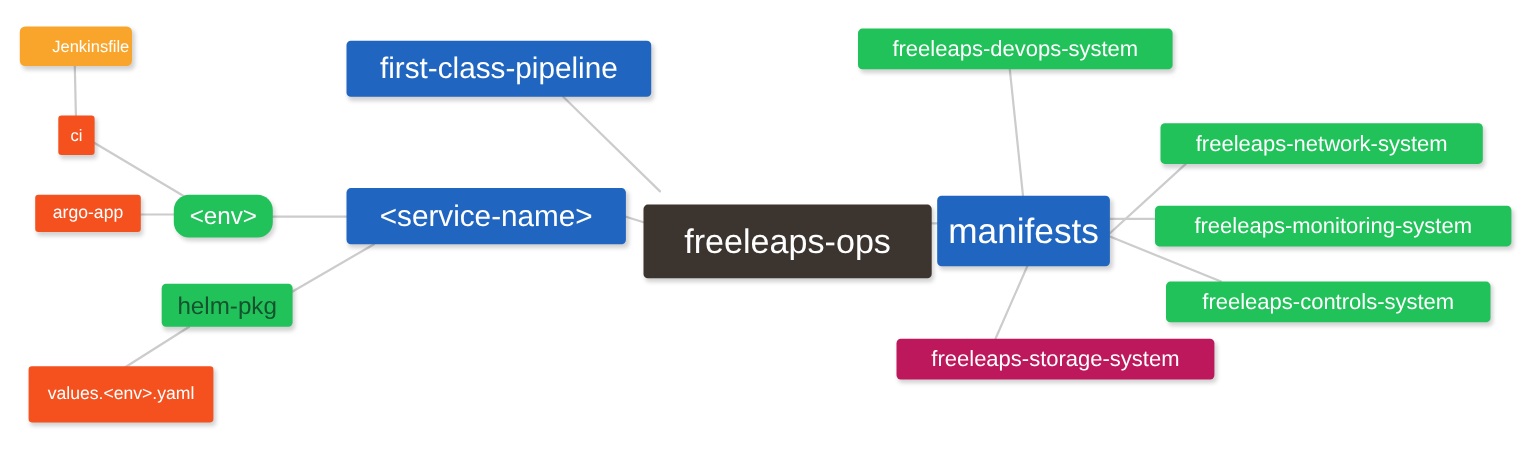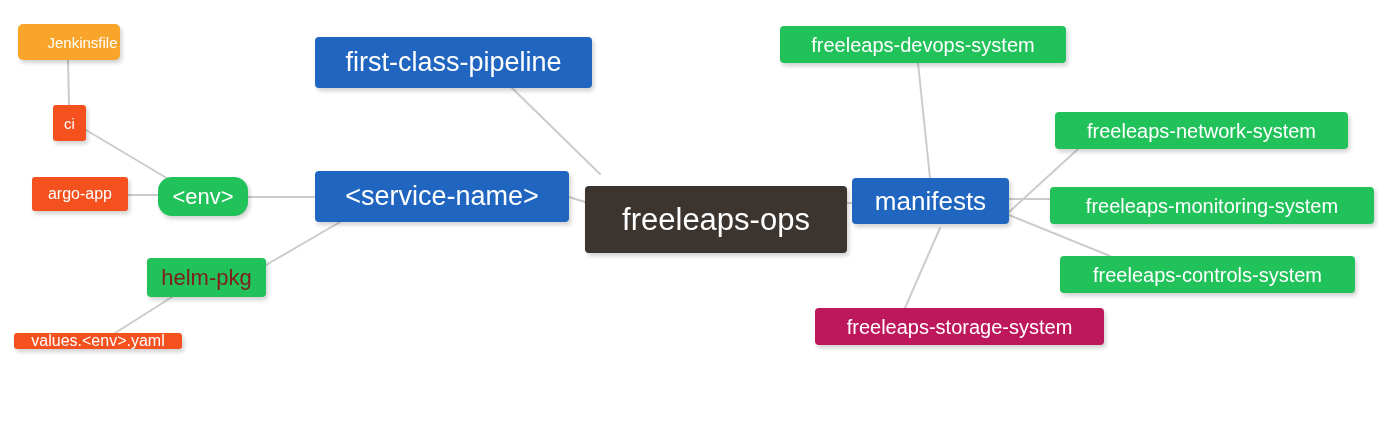--- a/index.html
+++ b/index.html
@@ -66,36 +66,36 @@
       </div>
       <div class="node r-xs" style="left: 53px; top: 105px; width: 33px; height: 36px; background: rgb(244, 81, 30); color: rgb(255, 255, 255); font-size: 15px;">
         <span>ci</span>
       </div>
       <div class="node r-xs" style="left: 32px; top: 177px; width: 96px; height: 34px; background: rgb(244, 81, 30); color: rgb(255, 255, 255); font-size: 16px;">
         <span>argo-app</span>
       </div>
       <div class="node r-md" style="left: 158px; top: 177px; width: 90px; height: 39px; background: rgb(34, 194, 91); color: rgb(255, 255, 255); font-size: 22px; border-radius: 14px;">
         <span>&lt;env&gt;</span>
       </div>
-      <div class="node r-md" style="left: 147px; top: 258px; width: 119px; height: 39px; background: rgb(34, 194, 91); color: #7f1d1d; font-size: 22px;">
+      <div class="node r-md" style="left: 147px; top: 258px; width: 119px; height: 39px; background: rgb(34, 194, 91); color: #14532d; font-size: 22px;">
         <span>helm-pkg</span>
       </div>
-      <div class="node r-xs" style="left: 14px; top: 333px; width: 168px; height: 16px; background: rgb(244, 81, 30); color: rgb(255, 255, 255); font-size: 16px;">
+      <div class="node r-xs" style="left: 26px; top: 333px; width: 168px; height: 51px; background: rgb(244, 81, 30); color: rgb(255, 255, 255); font-size: 16px;">
         <span>values.&lt;env&gt;.yaml</span>
       </div>
       <div class="node r-md" style="left: 315px; top: 37px; width: 277px; height: 51px; background: rgb(32, 102, 192); color: rgb(255, 255, 255); font-size: 27px;">
         <span>first-class-pipeline</span>
       </div>
       <div class="node r-md" style="left: 315px; top: 171px; width: 254px; height: 51px; background: rgb(32, 102, 192); color: rgb(255, 255, 255); font-size: 27px;">
         <span>&lt;service-name&gt;</span>
       </div>
       <div class="node r-md" style="left: 585px; top: 186px; width: 262px; height: 67px; background: rgb(59, 52, 47); color: rgb(255, 255, 255); font-size: 31px;">
         <span>freeleaps-ops</span>
       </div>
-      <div class="node r-md" style="left: 852px; top: 178px; width: 157px; height: 46px; background: rgb(32, 102, 192); color: rgb(255, 255, 255); font-size: 26px; align-items: center;">
+      <div class="node r-md" style="left: 852px; top: 178px; width: 157px; height: 64px; background: rgb(32, 102, 192); color: rgb(255, 255, 255); font-size: 32px; align-items: center;">
         <span>manifests</span>
       </div>
       <div class="node r-md" style="left: 780px; top: 26px; width: 286px; height: 37px; background: rgb(34, 194, 91); color: rgb(255, 255, 255); font-size: 20px;">
         <span>freeleaps-devops-system</span>
       </div>
       <div class="node r-md" style="left: 1055px; top: 112px; width: 293px; height: 37px; background: rgb(34, 194, 91); color: rgb(255, 255, 255); font-size: 20px;">
         <span>freeleaps-network-system</span>
       </div>
       <div class="node r-md" style="left: 1050px; top: 187px; width: 324px; height: 37px; background: rgb(34, 194, 91); color: rgb(255, 255, 255); font-size: 20px;">
         <span>freeleaps-monitoring-system</span>

